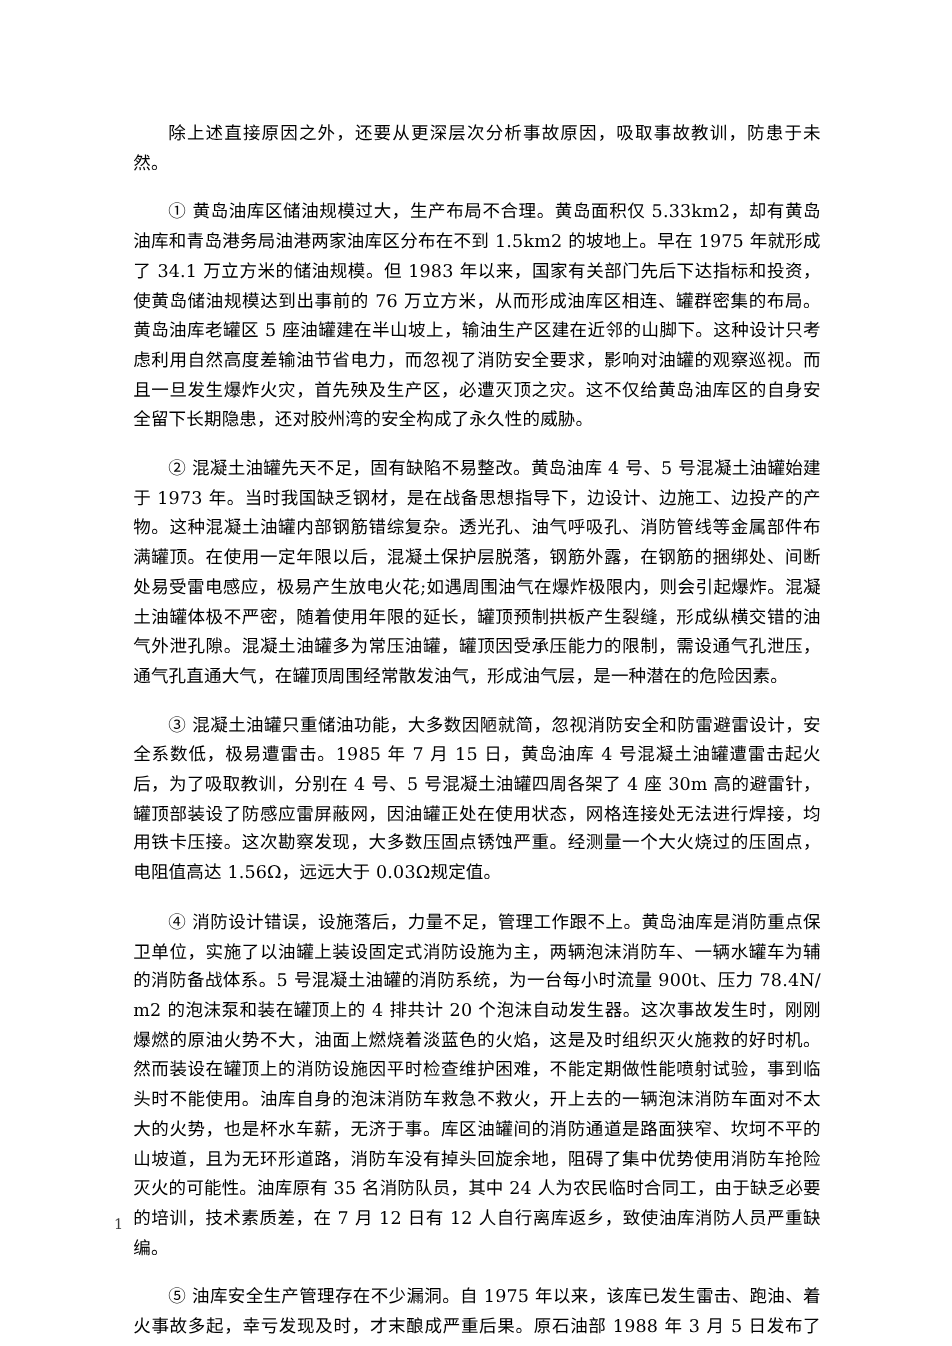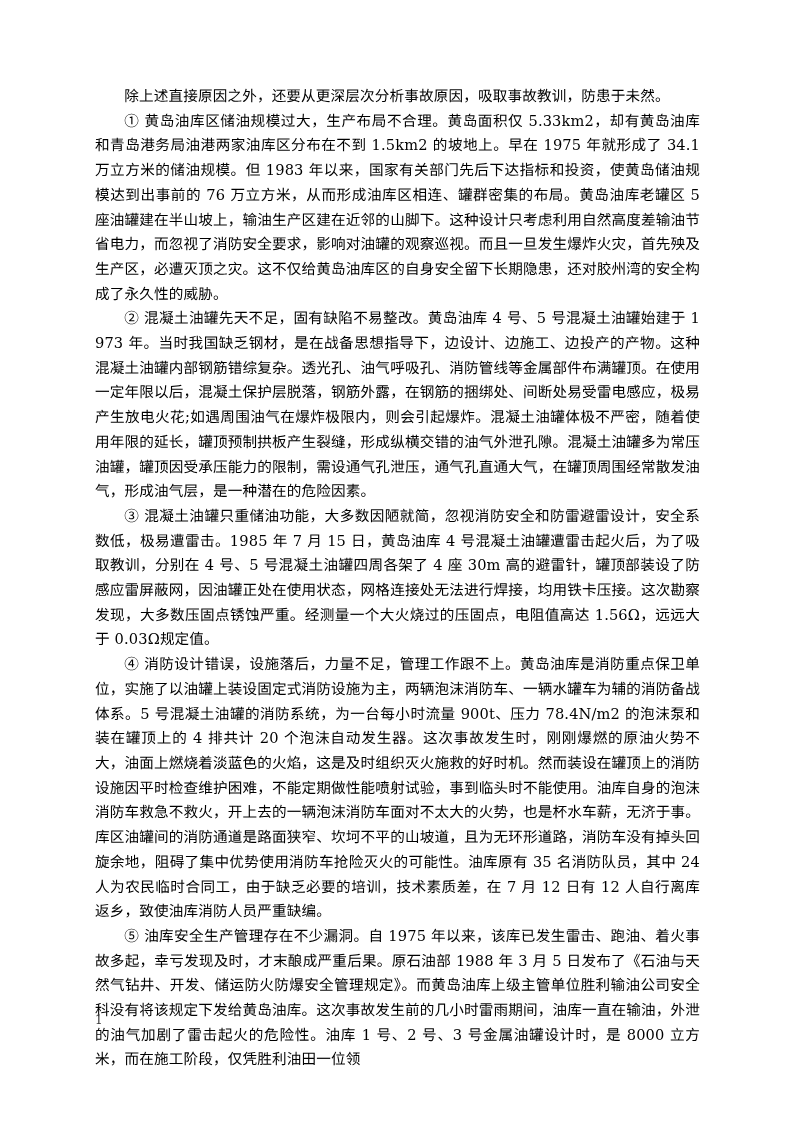--- a/index.html
+++ b/index.html
@@ -21,21 +21,21 @@
   }
 
   .text-block {
     position: absolute;
     left: 95px;
     top: 84px;
     width: 605px;
   }
 
   .para {
-    margin: 0;
+    margin: 16px;
     font-size: 14.6px;
     line-height: 24.7px;
     text-align: justify;
     text-justify: inter-ideograph;
     text-indent: 2em;
     letter-spacing: 0.15px;
     word-break: break-all;
     hyphens: none;
   }
 

